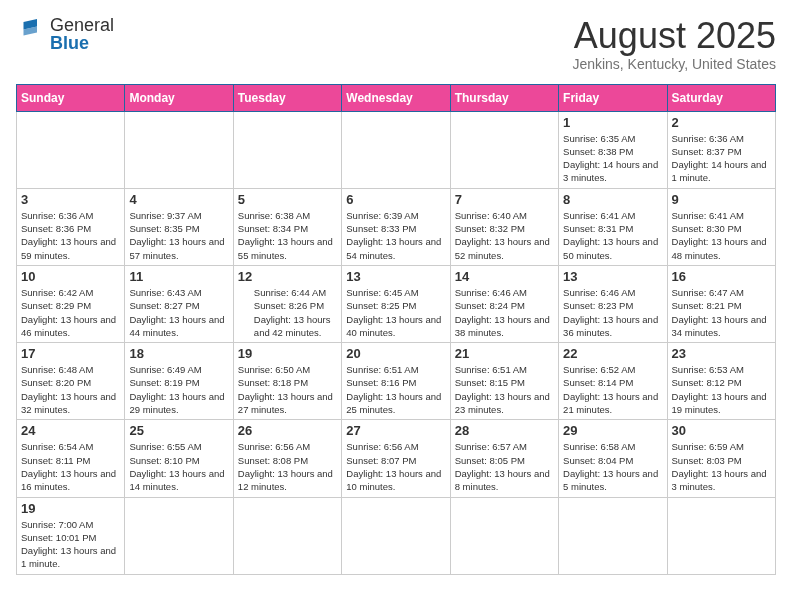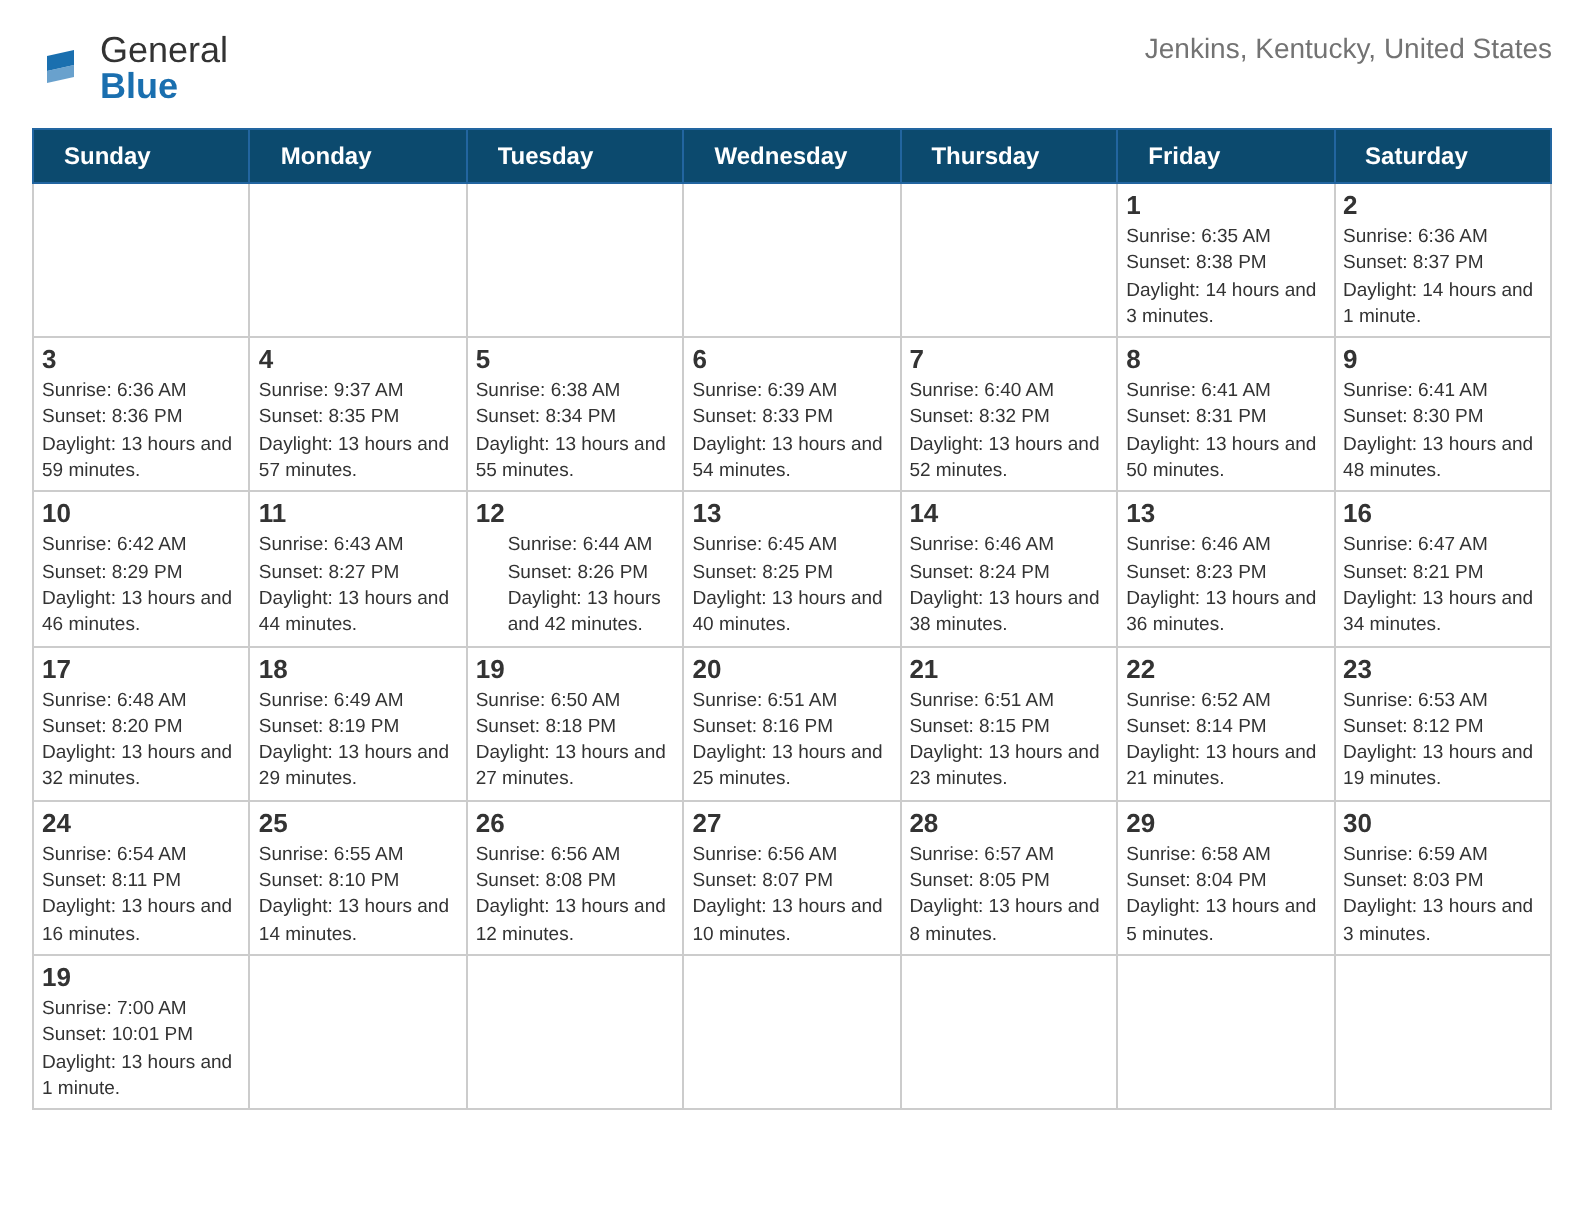--- a/index.html
+++ b/index.html
@@ -11,21 +11,21 @@
       padding: 16px;
     }
     .header-area {
       display: flex;
       justify-content: space-between;
       align-items: flex-start;
       margin-bottom: 12px;
     }
     .logo {
       display: flex;
-      align-items: center;
+      align-items: flex-start;
       gap: 4px;
     }
     .logo-text {
       font-size: 18px;
       color: #333;
       line-height: 1;
     }
     .logo-text span.general { color: #333; font-weight: normal; }
     .logo-text span.blue { color: #1a6faf; font-weight: bold; }
     .logo-icon {
@@ -44,25 +44,25 @@
     .location-title {
       font-size: 14px;
       color: #737373;
     }
     .calendar {
       width: 100%;
       border-collapse: collapse;
       border: 1px solid #bbb;
     }
     .calendar th {
-      background-color: #0c4a6e;
+      background-color: #ec4899;
       color: #fff;
       font-size: 12px;
       font-weight: bold;
-      padding: 6px 15px;
+      padding: 6px 4px;
       text-align: left;
       border: 1px solid #2265a0;
     }
     .calendar td {
       border: 1px solid #ccc;
       vertical-align: top;
       padding: 3px 4px;
       width: calc(100% / 7);
       min-height: 70px;
       font-size: 10px;
@@ -97,20 +97,21 @@
 
       <polygon points="10,8 28,4 28,14 10,18" fill="#1a6faf"></polygon>
       <polygon points="10,18 28,14 28,22 10,26" fill="#2979b8" opacity="0.7"></polygon>
     </svg>
     <div class="logo-text">
       <span class="general">General</span><br>
       <span class="blue">Blue</span>
     </div>
   </div>
   <div class="title-area">
+    <div class="month-title">August 2025</div>
     <div class="location-title">Jenkins, Kentucky, United States</div>
   </div>
 </div>
 
 <table class="calendar">
   <thead>
     <tr>
     <th>Sunday</th>
         <th>Monday</th>
         <th>Tuesday</th>

